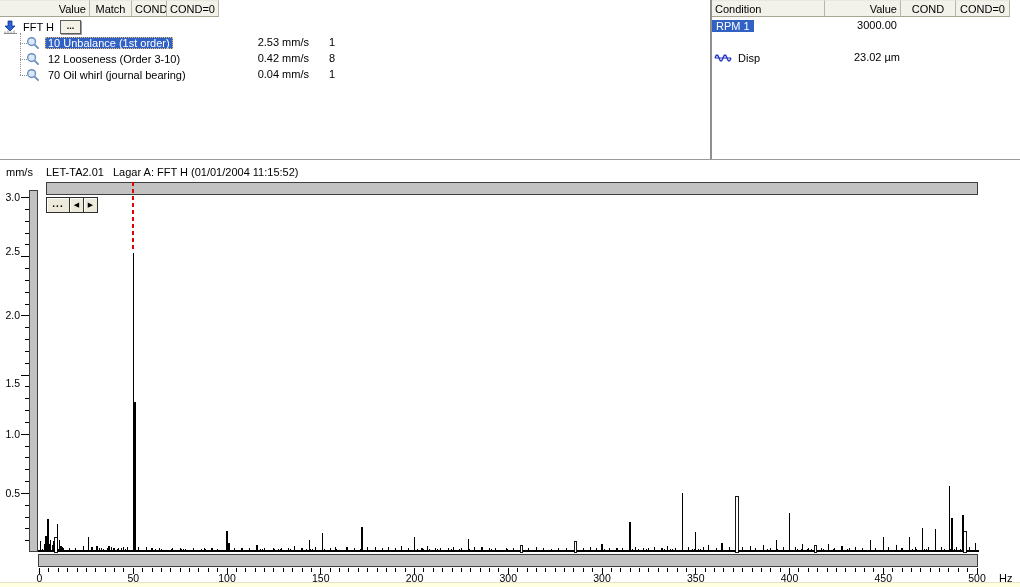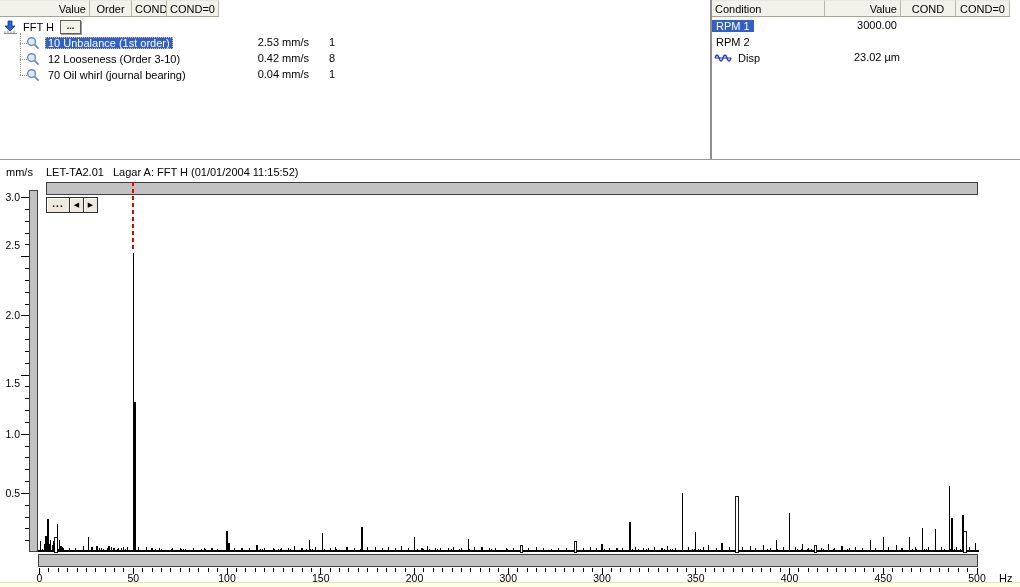--- a/index.html
+++ b/index.html
@@ -73,21 +73,21 @@
                 border-top:1px solid #e7e6c2;}
 </style>
 </head>
 <body>
 
 <div class="top-section">
 
   <div class="symptom-panel">
     <div class="panel-header">
       <div class="hcell right" style="width:90px">Value</div>
-      <div class="hcell center" style="width:42px">Order</div>
+      <div class="hcell center" style="width:42px">Match</div>
       <div class="hcell center" style="width:35px">COND</div>
       <div class="hcell center" style="width:52px">COND=0</div>
     </div>
 
     <div class="tree">
       <div class="group-row">
         <svg width="15" height="15" viewBox="0 0 15 15">
           <polygon points="5,1 9,1 9,6 12,6 7,11 2,6 5,6" fill="#2B5FD6" stroke="#16368C" stroke-width="0.8"></polygon>
           <path d="M1,13.5 h13 M2,13.5 v-2 M5,13.5 v-3 M8,13.5 v-2 M11,13.5 v-3" stroke="#8a8a8a" stroke-width="1" fill="none"></path>
         </svg>
@@ -134,24 +134,20 @@
     <div class="panel-header">
       <div class="hcell" style="width:113px">Condition</div>
       <div class="hcell right" style="width:76px">Value</div>
       <div class="hcell center" style="width:55px">COND</div>
       <div class="hcell center" style="width:54px">COND=0</div>
     </div>
 
     <div class="cond-row" style="top:18px">
       <span class="cond-label selected">RPM 1</span>
       <span class="cond-val">3000.00</span>
-    </div>
-    <div class="cond-row" style="top:34px">
-      <span class="cond-label">RPM 2</span>
-      <span class="cond-val"></span>
     </div>
     <div class="cond-row" style="top:50px">
       <span class="cond-icon">
         <svg width="18" height="12" viewBox="0 0 18 12">
           <path d="M1,6 h16" stroke="#2433C8" stroke-width="1"></path>
           <path d="M1,6 Q3,0 5,6 T9,6 Q11,0 13,6 T17,6" fill="none" stroke="#2433C8" stroke-width="1.4"></path>
         </svg>
       </span>
       <span class="cond-label">Disp</span>
       <span class="cond-val">23.02 µm</span>
@@ -206,21 +202,21 @@
     <div class="ytick" style="left: 21px; width: 8px; top: 96.2px;"></div>
     <div class="ytick" style="left: 25px; width: 4px; top: 84.3px;"></div>
     <div class="ytick" style="left: 25px; width: 4px; top: 72.5px;"></div>
     <div class="ytick" style="left: 25px; width: 4px; top: 60.7px;"></div>
     <div class="ytick" style="left: 25px; width: 4px; top: 48.8px;"></div>
     <div class="ytick" style="left: 21px; width: 8px; top: 37px;"></div>
     <div class="ytick-label" style="top: 326.8px;">0.5</div>
     <div class="ytick-label" style="top: 267.7px;">1.0</div>
     <div class="ytick-label" style="top: 208.5px; margin-top: 8px;">1.5</div>
     <div class="ytick-label" style="top: 149.3px;">2.0</div>
-    <div class="ytick-label" style="top: 79px;">2.5</div>
+    <div class="ytick-label" style="top: 85px;">2.5</div>
     <div class="ytick-label" style="top: 31px;">3.0</div>
     <div class="xtick" style="left: 39px; top: 408px; height: 6px;"></div>
     <div class="xtick" style="left: 48.4px; top: 408px; height: 4px;"></div>
     <div class="xtick" style="left: 57.8px; top: 408px; height: 4px;"></div>
     <div class="xtick" style="left: 67.1px; top: 408px; height: 4px;"></div>
     <div class="xtick" style="left: 76.5px; top: 408px; height: 4px;"></div>
     <div class="xtick" style="left: 85.9px; top: 408px; height: 4px;"></div>
     <div class="xtick" style="left: 95.3px; top: 408px; height: 4px;"></div>
     <div class="xtick" style="left: 104.6px; top: 408px; height: 4px;"></div>
     <div class="xtick" style="left: 114px; top: 408px; height: 4px;"></div>

